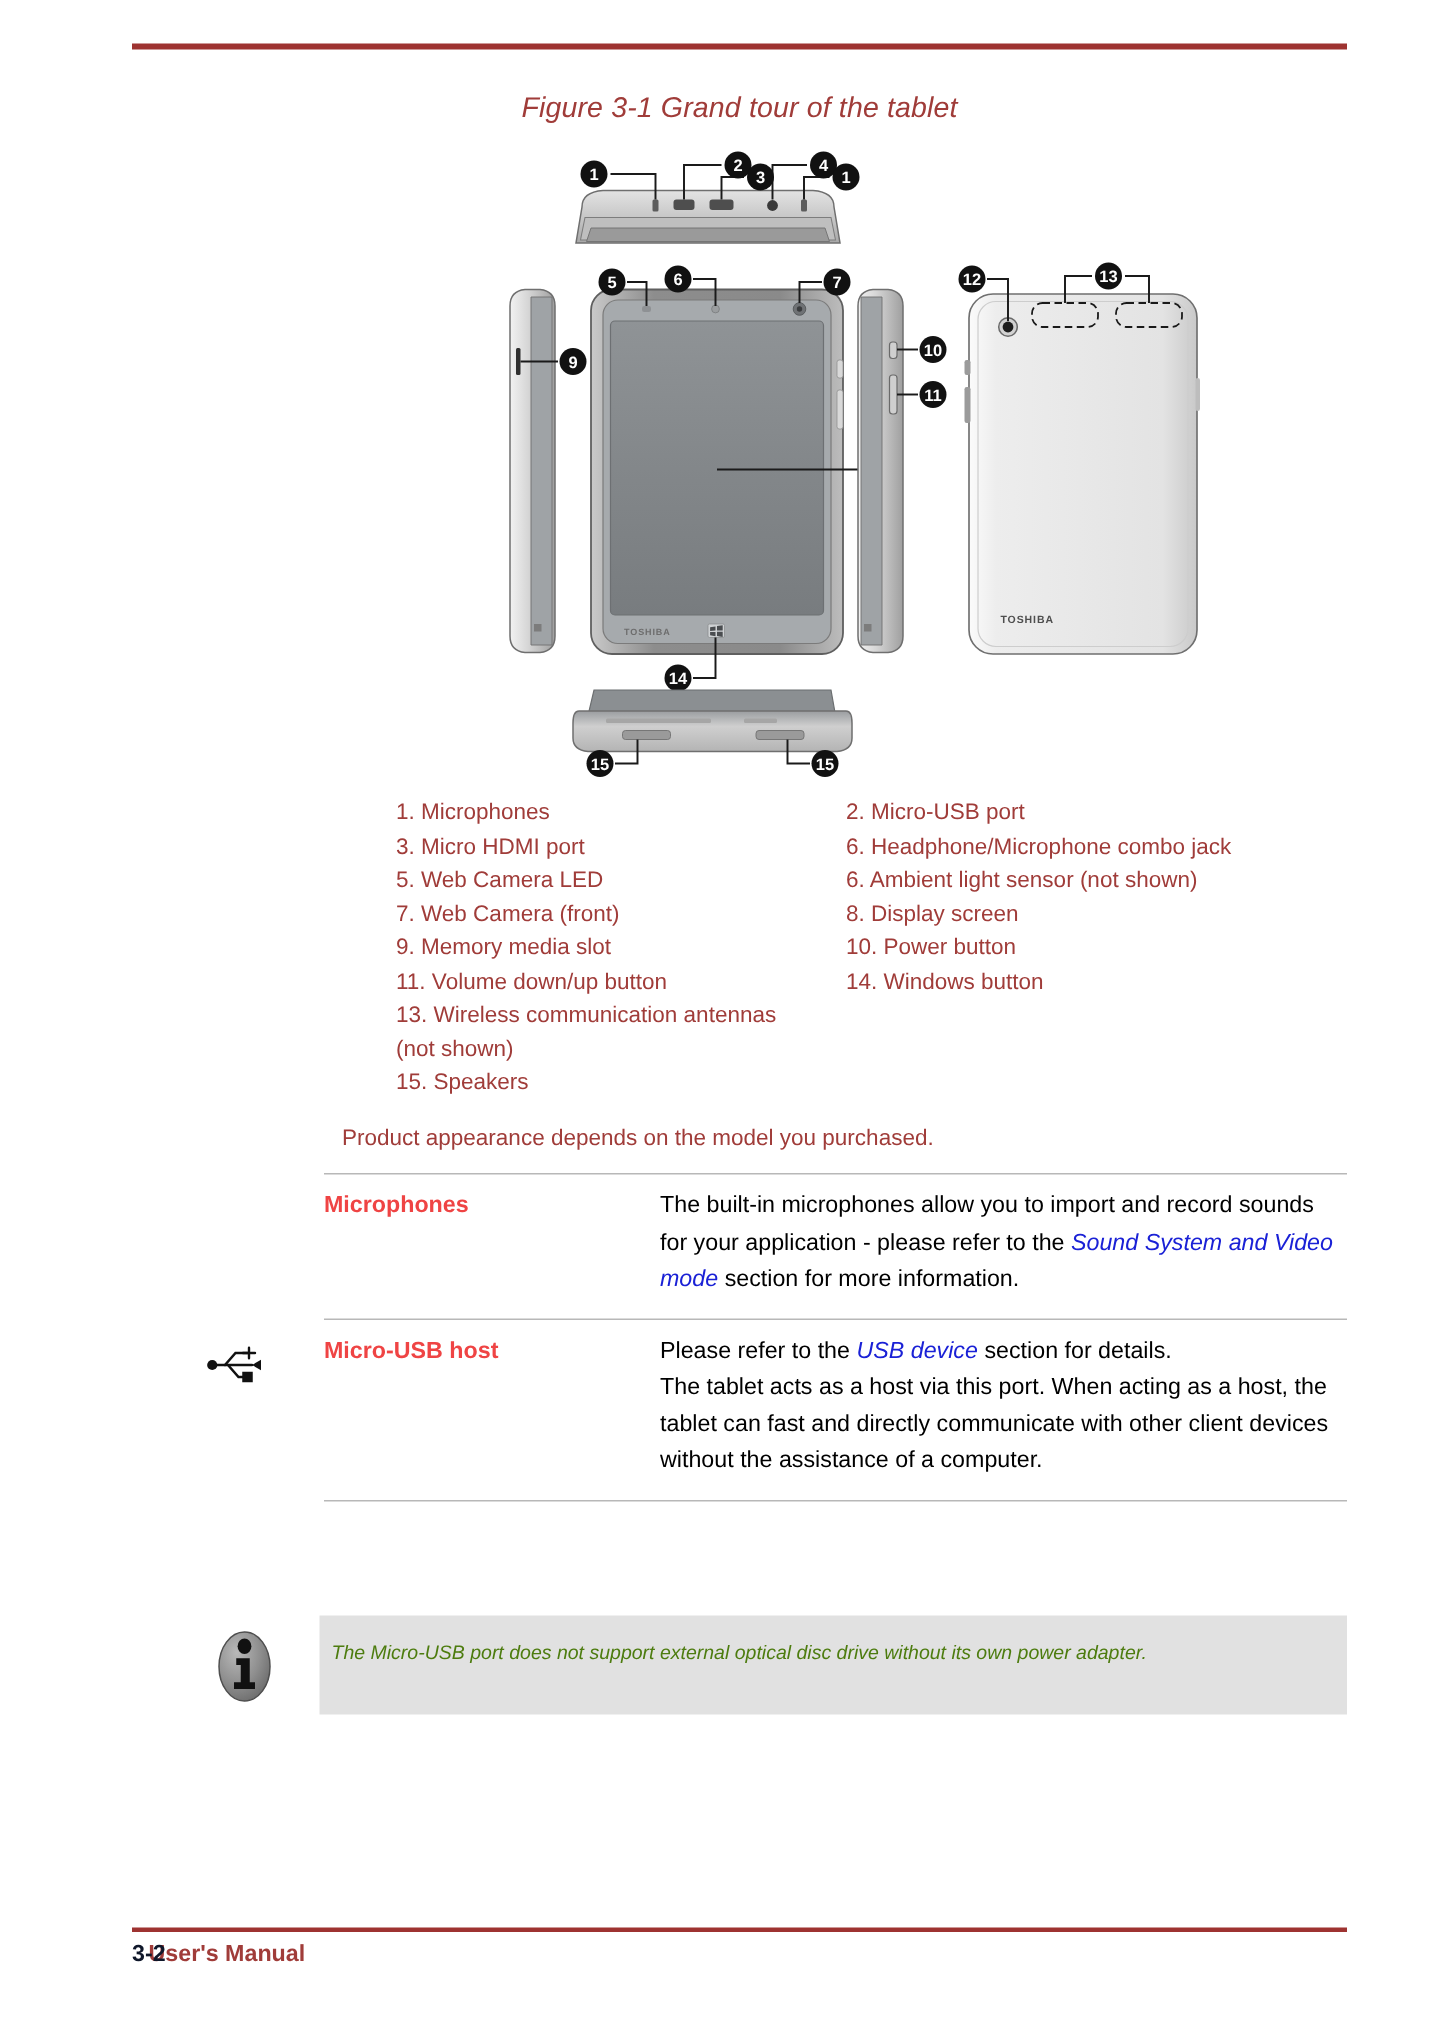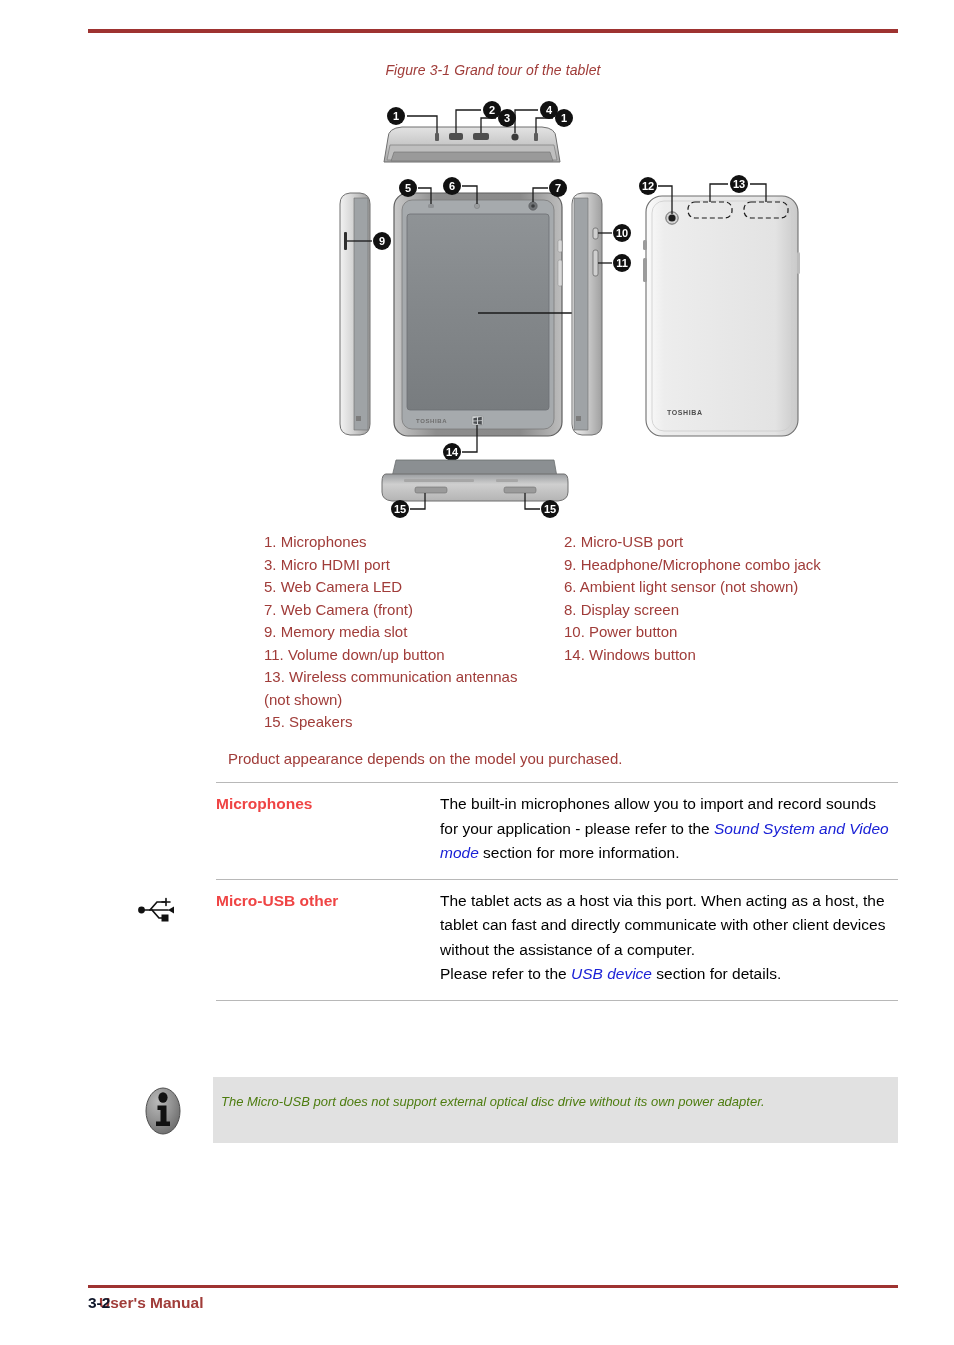--- a/index.html
+++ b/index.html
@@ -31,21 +31,21 @@
   }
 
   
   .figure-caption {
     position: absolute;
     left: 88px;
     top: 62px;
     width: 810px;
     text-align: center;
     font-style: italic;
-    font-size: 14px;
+    font-size: 19px;
     color: #a03c39;
     letter-spacing: .1px;
   }
 
   
   .figure {
     position: absolute;
     left: 310px;
     top: 100px;
     width: 500px;
@@ -386,21 +386,21 @@
       <div class="legend-item">5. Web Camera LED</div>
       <div class="legend-item">7. Web Camera (front)</div>
       <div class="legend-item">9. Memory media slot</div>
       <div class="legend-item">11. Volume down/up button</div>
       <div class="legend-item">13. Wireless communication antennas
 (not shown)</div>
       <div class="legend-item">15. Speakers</div>
     </div>
     <div class="legend-col right">
       <div class="legend-item">2. Micro-USB port</div>
-      <div class="legend-item">9. Headphone/Microphone combo jack</div>
+      <div class="legend-item">6. Headphone/Microphone combo jack</div>
       <div class="legend-item">6. Ambient light sensor (not shown)</div>
       <div class="legend-item">8. Display screen</div>
       <div class="legend-item">10. Power button</div>
       <div class="legend-item">14. Windows button</div>
     </div>
   </div>
 
   <div class="appearance-note">Product appearance depends on the model you purchased.</div>
 
   <div class="deftable">
@@ -422,26 +422,26 @@
             <path d="M16 18 L23 10 L31 10"></path>
             <path d="M18 18 L25 26 L31 26"></path>
           </g>
           <circle cx="7.5" cy="18" r="3.4" fill="#111"></circle>
           <rect cx="0" x="27.5" y="22.5" width="7" height="7" fill="#111"></rect>
           <path d="M28 10 L36 10 M32 6.5 L32 13.5" stroke="#111" stroke-width="1.6" stroke-linecap="round"></path>
           <path d="M33 18 L40 18 M36.5 14.5 L36.5 21.5" stroke="#111" stroke-width="0"></path>
           <path d="M34 18 L40 14.5 L40 21.5 Z" fill="#111"></path>
         </svg>
       </div>
-      <div class="defterm">Micro-USB other</div>
+      <div class="defterm">Micro-USB host</div>
       <div class="defdesc">
-        <p>The tablet acts as a host via this port. When acting as a host, the tablet can fast and directly communicate with other client devices without the assistance of a computer.</p>
         <p>
           <span>Please refer to the </span><a class="xref">USB device</a><span> section for details.</span>
         </p>
+        <p>The tablet acts as a host via this port. When acting as a host, the tablet can fast and directly communicate with other client devices without the assistance of a computer.</p>
       </div>
     </div>
   </div>
 
   <div class="info-icon">
     <svg width="52" height="56" viewBox="0 0 52 56" xmlns="http://www.w3.org/2000/svg">
       <defs>
         <radialGradient id="gInfo" cx="35%" cy="30%" r="75%">
           <stop offset="0%" stop-color="#b9b9b9"></stop>
           <stop offset="60%" stop-color="#8f8f8f"></stop>

